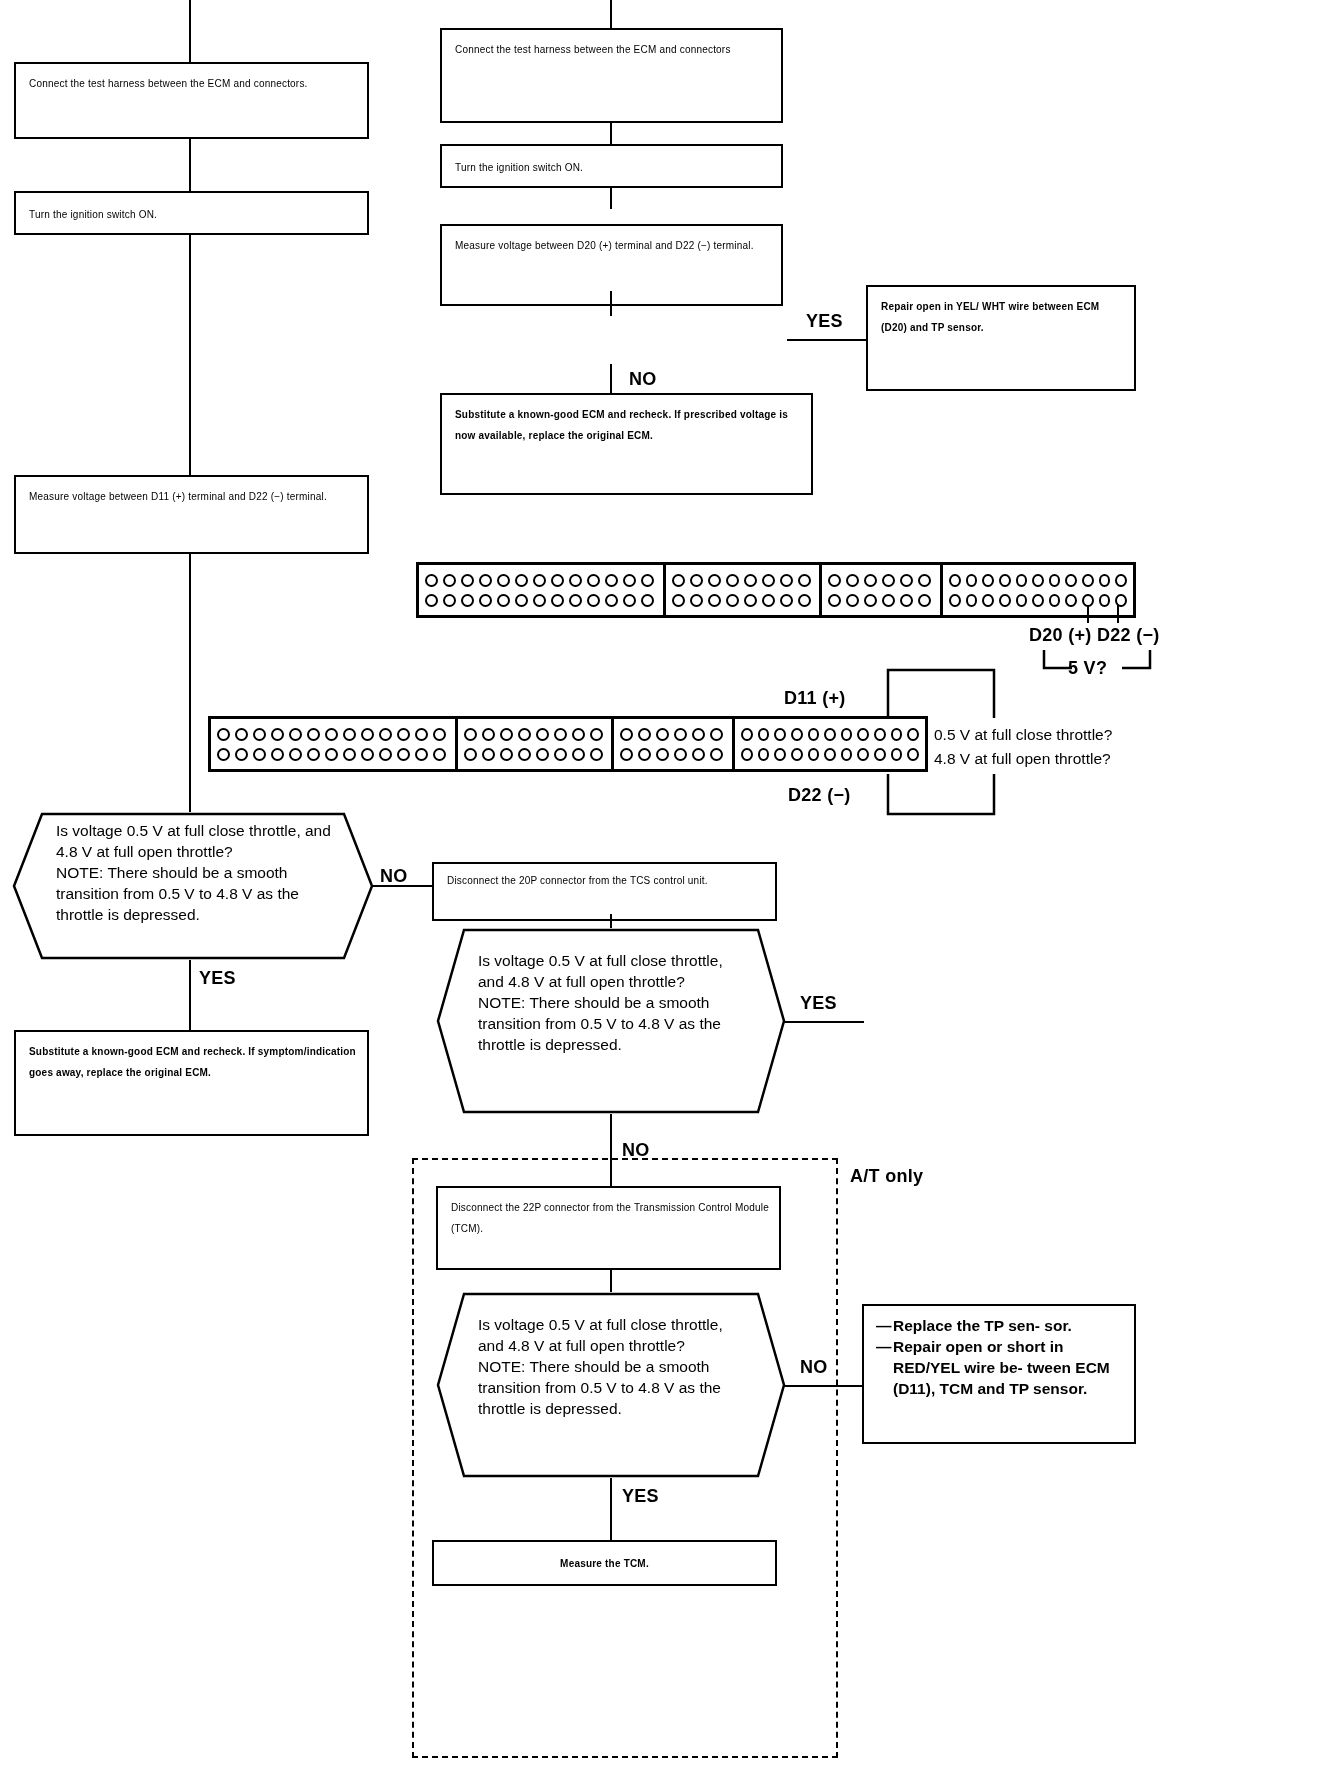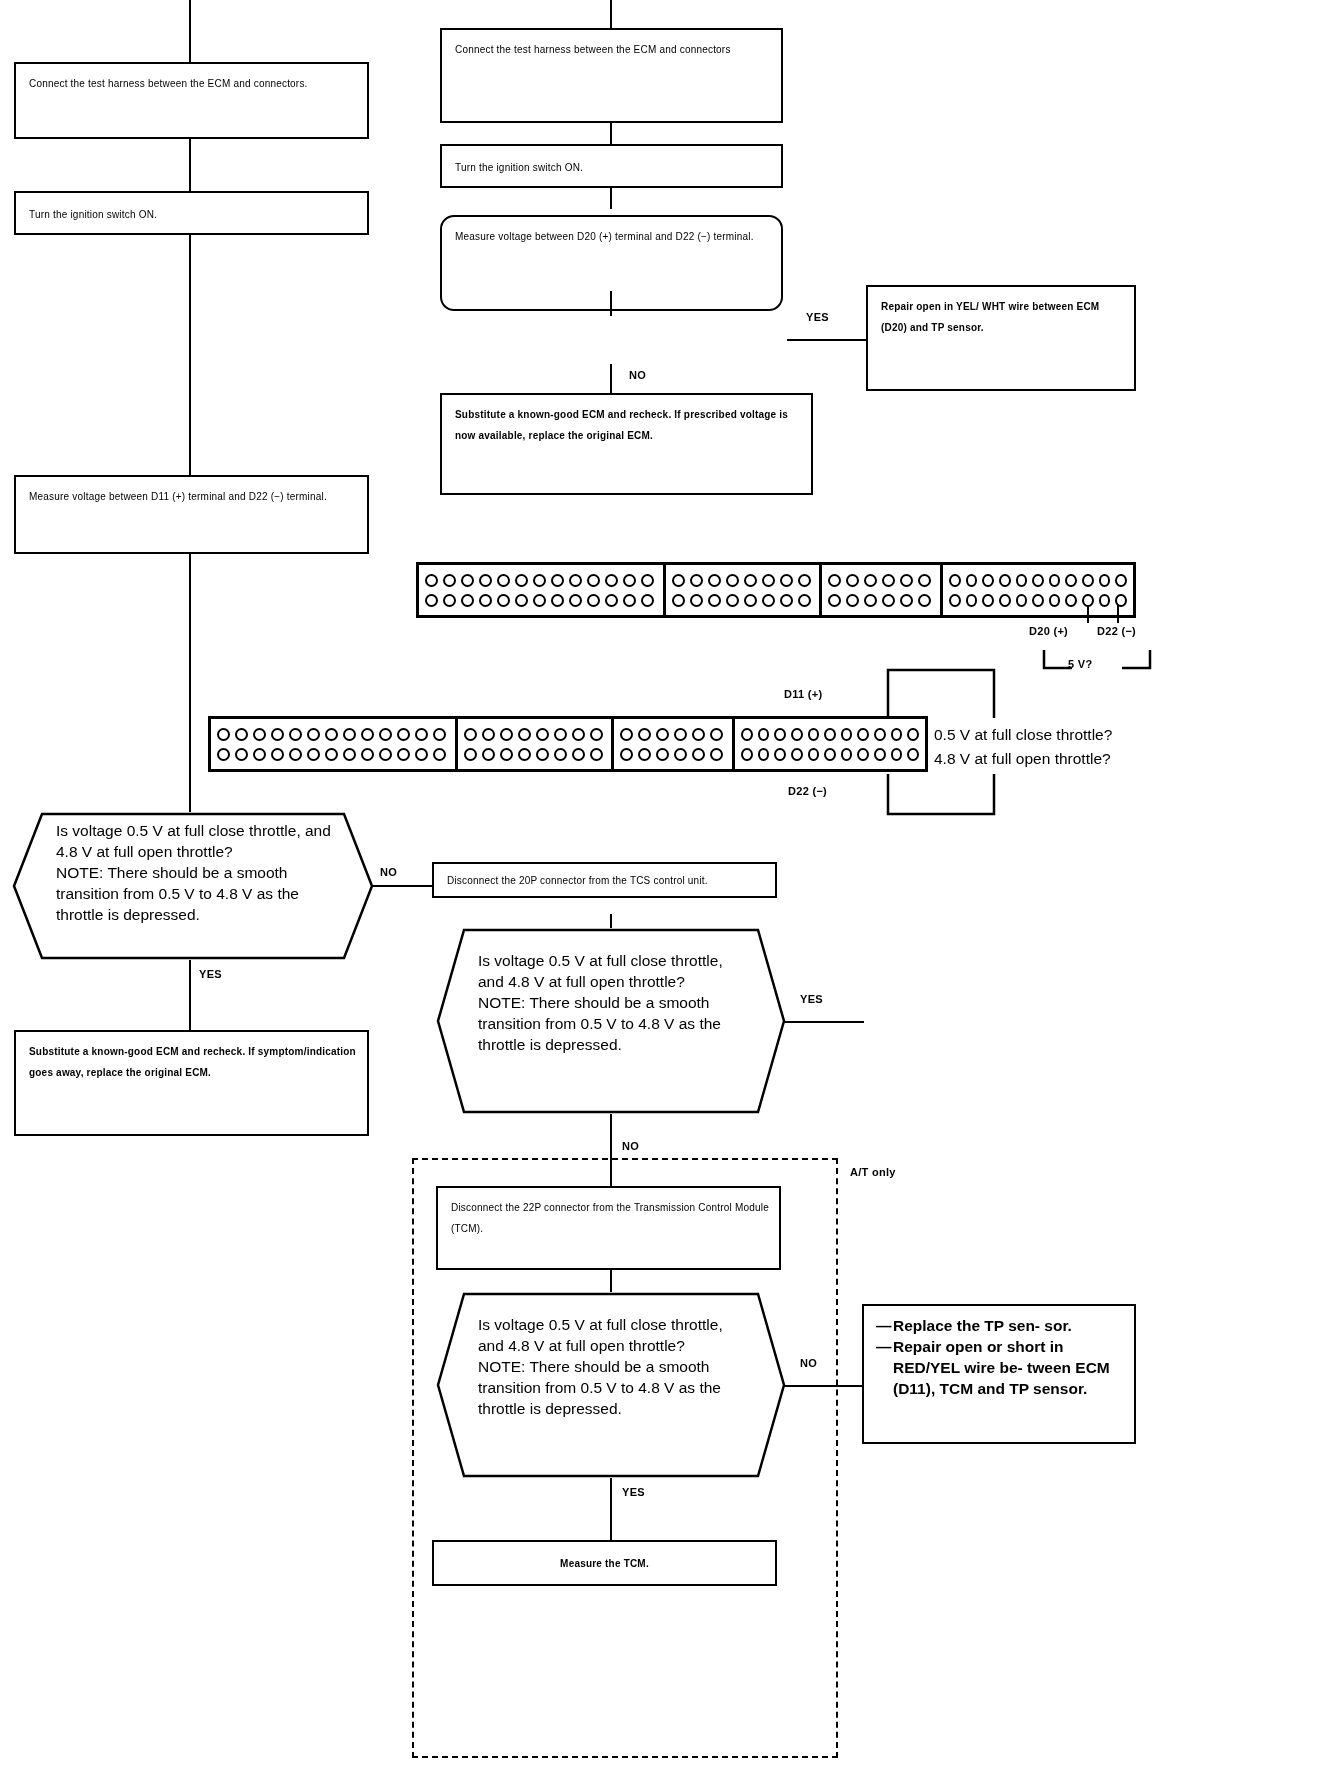--- a/index.html
+++ b/index.html
@@ -4,21 +4,21 @@
 <style>
   html,body{margin:0;padding:0;background:#fff;}
   body{width:1344px;height:1770px;font-family:"Liberation Sans",sans-serif;color:#000;position:relative;overflow:hidden;}
   #canvas{position:relative;width:1344px;height:1770px;}
   .box{position:absolute;border:2px solid #000;background:#fff;box-sizing:border-box;}
   .box .txt{position:absolute;left:13px;top:9px;right:8px;font-size:10px;line-height:21px;letter-spacing:.2px;}
   .bold .txt{font-weight:bold;}
   .line{position:absolute;background:#000;}
   .vline{width:2px;}
   .hline{height:2px;}
-  .lbl{position:absolute;font-size:11px;font-weight:bold;letter-spacing:.3px;white-space:nowrap;}
+  .lbl{position:absolute;font-size:18px;font-weight:bold;letter-spacing:.3px;white-space:nowrap;}
   .hex{position:absolute;}
   .hex svg{position:absolute;left:0;top:0;}
   .hex .htxt{position:absolute;left:48px;top:10px;right:44px;font-size:15.5px;line-height:21px;}
   .hex.one .htxt{top:50%;transform:translateY(-50%);text-align:center;left:30px;right:30px;}
   .conn{position:absolute;border:3px solid #000;background:#fff;display:flex;box-sizing:border-box;}
   .cseg{border-right:3px solid #000;padding:5px 6px;display:flex;flex-direction:column;justify-content:space-around;box-sizing:border-box;}
   .cseg:last-child{border-right:none;}
   .crow{display:flex;gap:5px;}
   .pin{width:13px;height:13px;border:2px solid #000;border-radius:50%;box-sizing:border-box;}
   .dashed{position:absolute;border:2px dashed #000;box-sizing:border-box;}
@@ -78,21 +78,21 @@
   </div>
 
   <div class="line vline" style="left:610px;top:123px;height:21px;"></div>
 
   <div class="box" style="left:440px;top:144px;width:343px;height:44px;">
     <div class="txt" style="top:11px;">Turn the ignition switch ON.</div>
   </div>
 
   <div class="line vline" style="left:610px;top:188px;height:21px;"></div>
 
-  <div class="box" style="left:440px;top:215px;width:343px;height:96px;border-radius:14px;">
+  <div class="box" style="left:440px;top:224px;width:343px;height:82px;">
     <div class="txt">Measure  voltage  between  D20 (+)  terminal  and  D22  (−) terminal.</div>
   </div>
 
   <div class="line vline" style="left:610px;top:291px;height:25px;"></div>
 
 
   <div class="line hline" style="left:787px;top:339px;width:80px;"></div>
   <div class="lbl" style="left:806px;top:311px;">YES</div>
 
   <div class="box bold" style="left:866px;top:285px;width:270px;height:106px;">
@@ -337,21 +337,21 @@
         <polyline points="2,2 2,42 108,42 108,2" fill="none" stroke="#000" stroke-width="2.5"></polyline>
       </svg>
   </div>
   <div class="lbl" style="left:788px;top:785px;">D22 (−)</div>
 
   <div class="note" style="left:934px;top:724px;">0.5 V at full close throttle?</div>
   <div class="note" style="left:934px;top:748px;">4.8 V at full open throttle?</div>
 
   <div class="line vline" style="left:430px;top:885px;height:0px;"></div>
 
-  <div class="box" style="left:432px;top:862px;width:345px;height:36px;">
+  <div class="box" style="left:432px;top:862px;width:345px;height:59px;">
     <div class="txt" style="top:6px;">Disconnect the 20P connector from the TCS control unit.</div>
   </div>
 
   <div class="line vline" style="left:610px;top:914px;height:14px;"></div>
 
   <div class="hex" style="left:436px;top:928px;width:350px;height:186px;">
     <svg width="350" height="186" viewBox="0 0 350 186">
       <polygon points="28,2 322,2 348,93 322,184 28,184 2,93" fill="#fff" stroke="#000" stroke-width="2.5"></polygon>
     </svg>
     <div class="htxt" style="white-space:pre-line;top:22px;left:42px;right:38px;">Is voltage 0.5 V at full close throttle, and 4.8 V at full open throttle?

